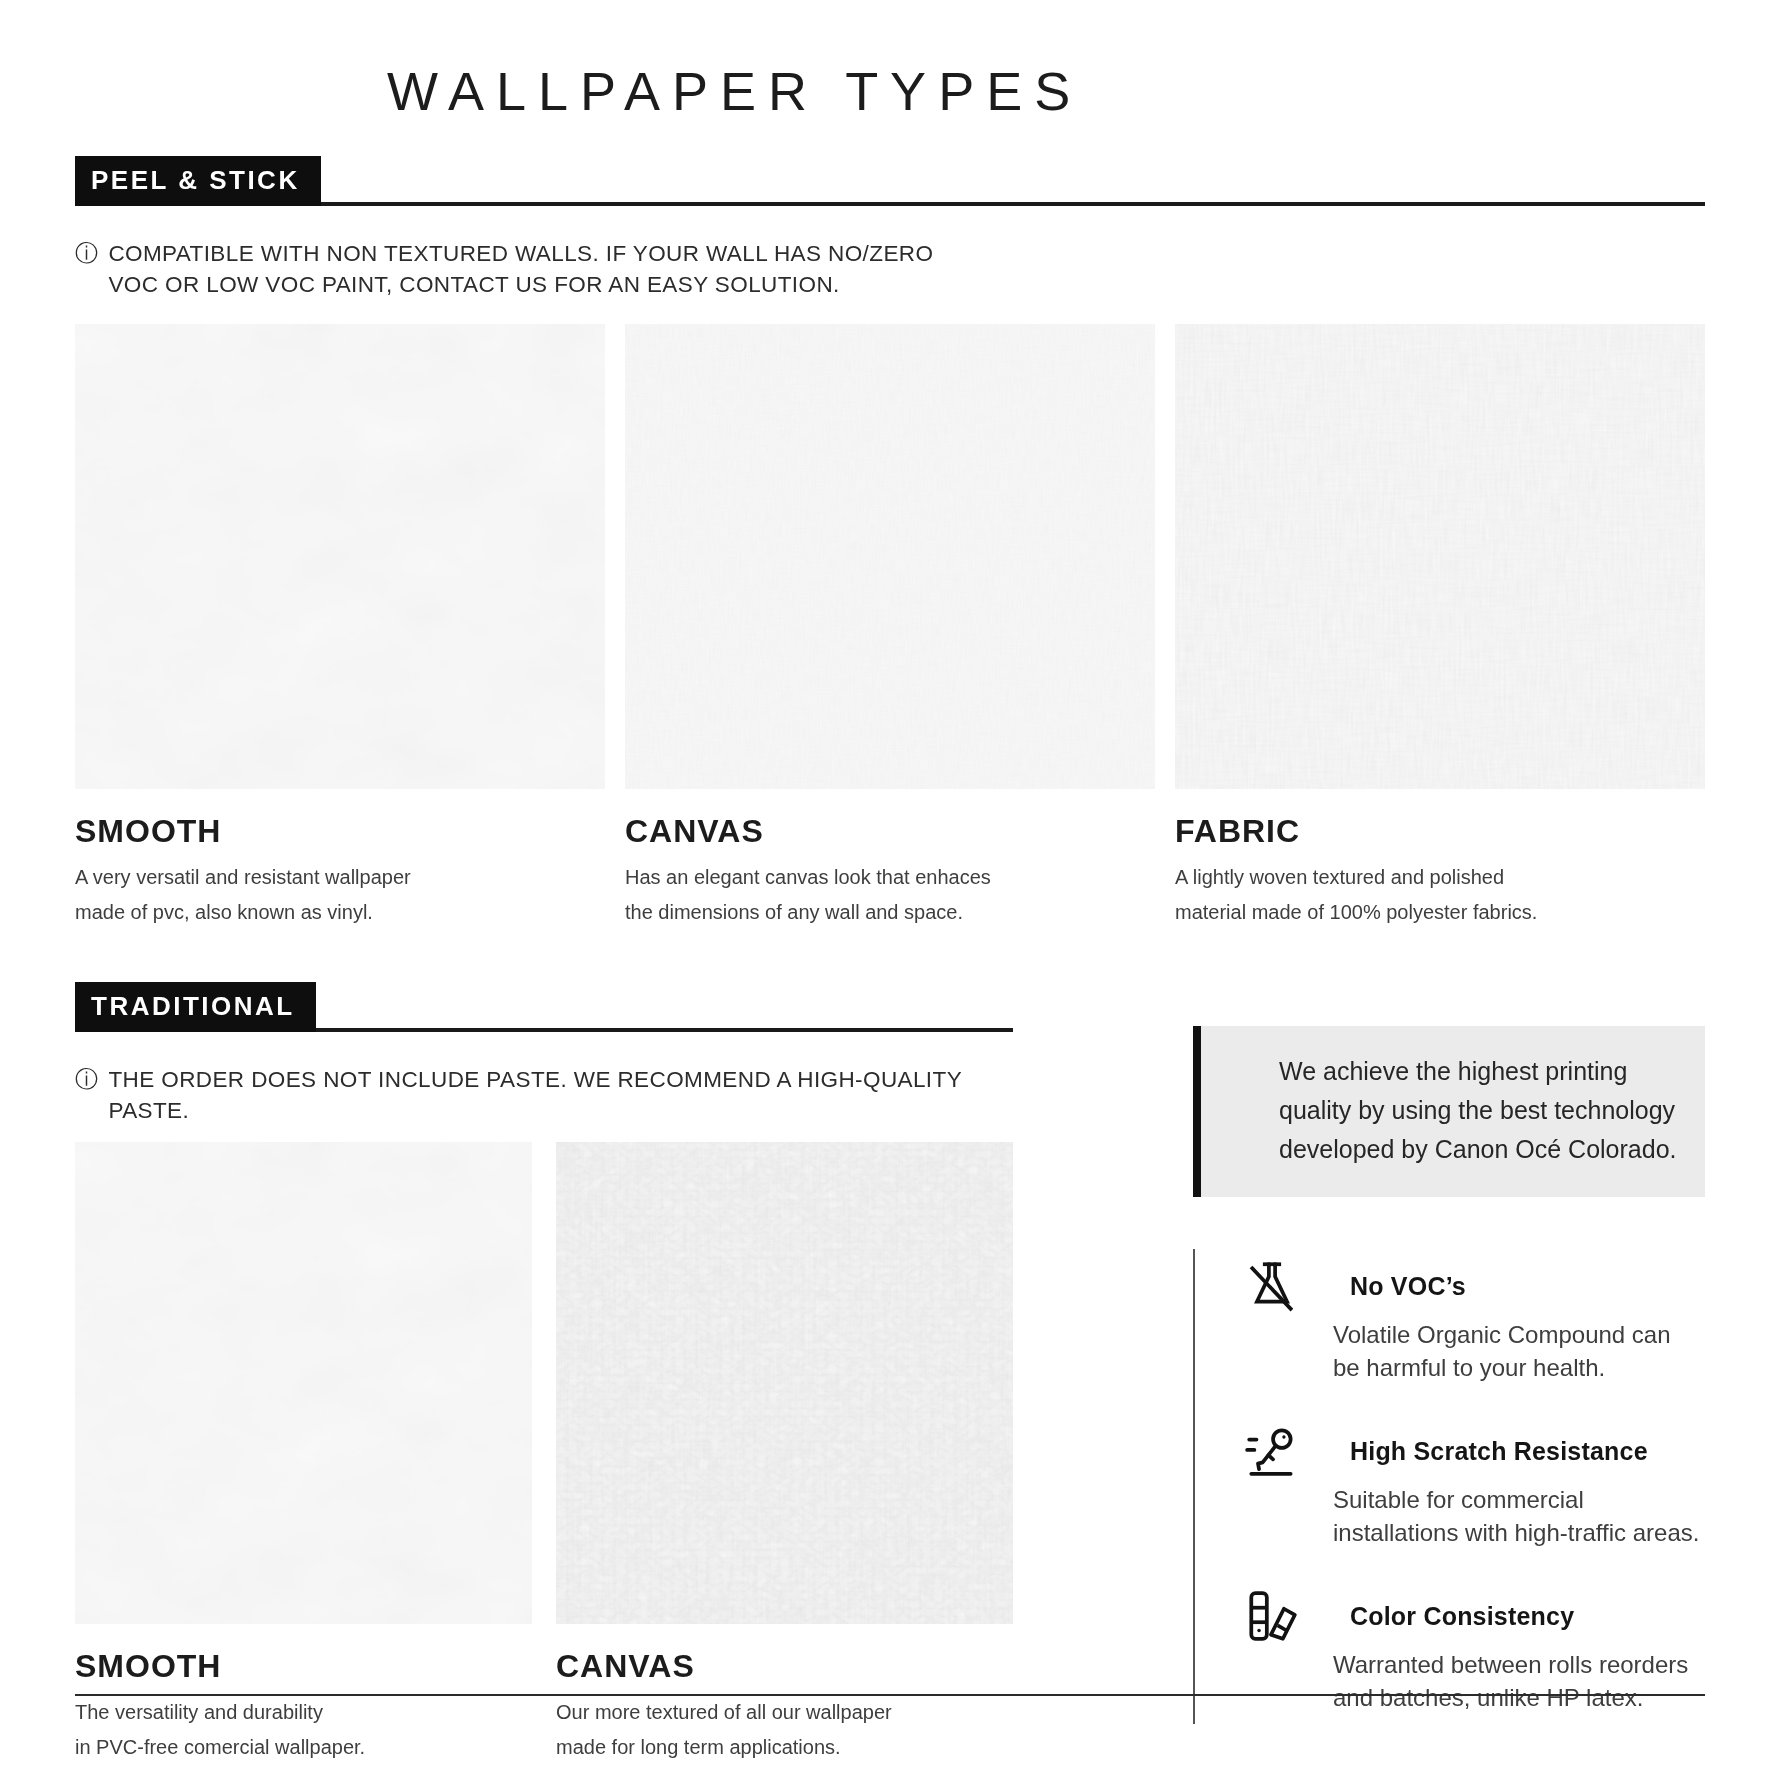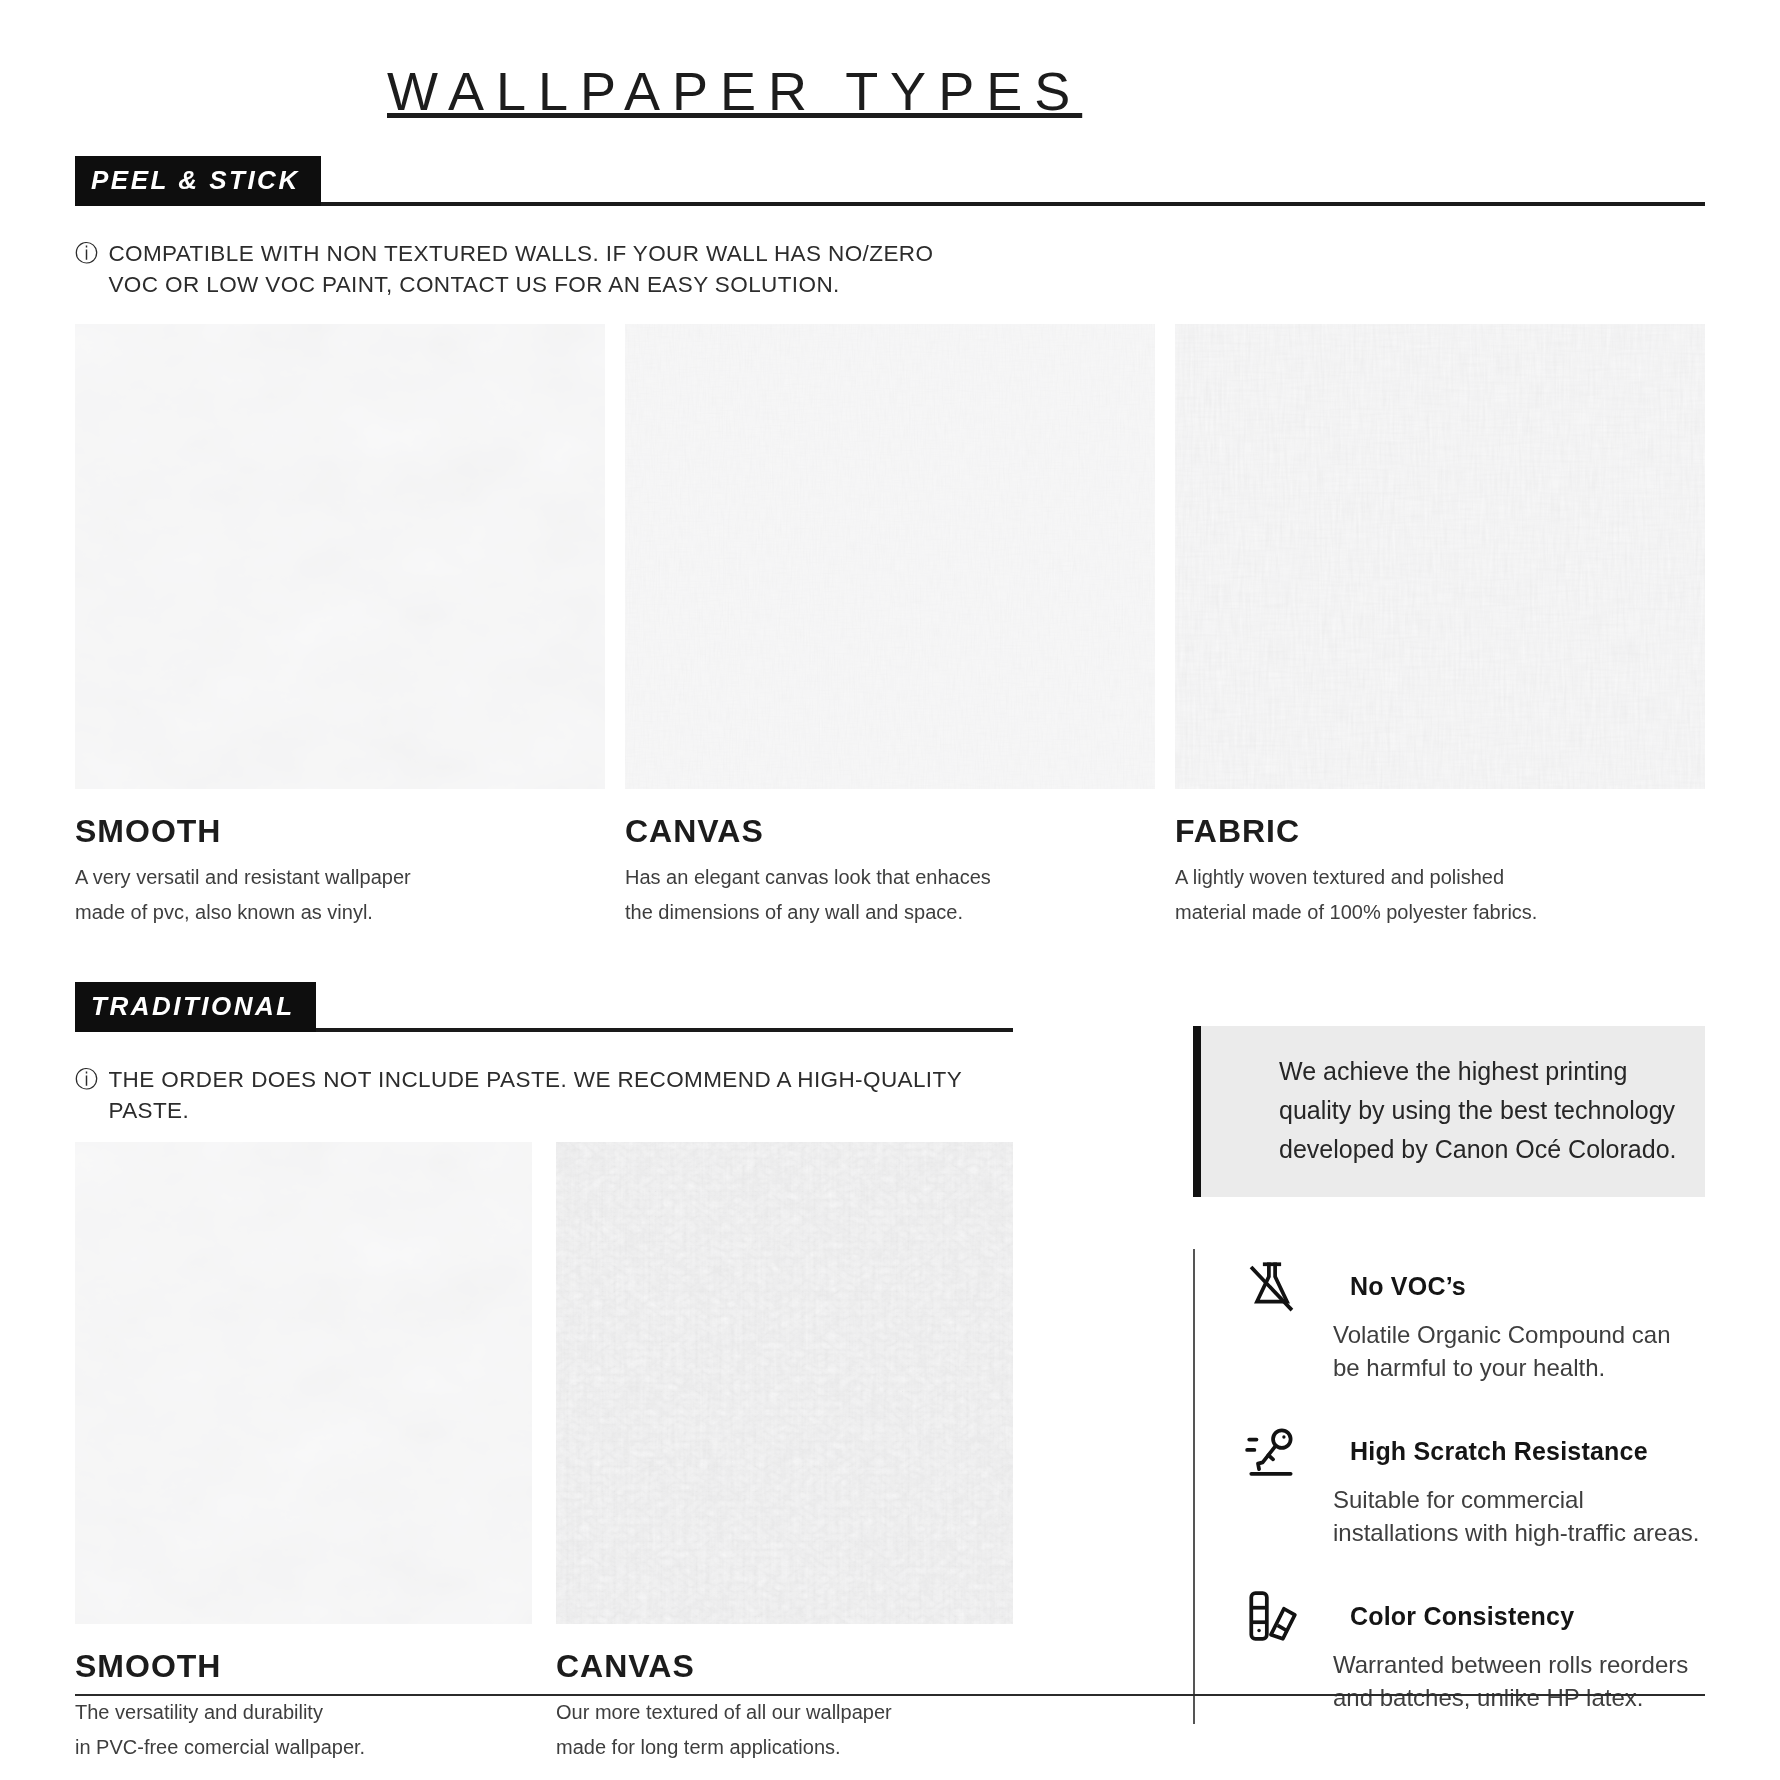--- a/index.html
+++ b/index.html
@@ -15,24 +15,23 @@
   }
   
   .page-title{
     margin:0 0 34px 0;
     padding-left:312px;
     font-size:54px;
     font-weight:300;
     letter-spacing:12px;
     color:#1c1c1c;
     white-space:nowrap;
-    text-decoration:underline;
-  }
-  
-  .section-header{display:flex;align-items:flex-end;font-style:italic;}
+  }
+  
+  .section-header{display:flex;align-items:flex-end;}
   .section-tag{
     background:#0e0e0e;color:#ffffff;
     font-size:26px;font-weight:600;letter-spacing:2.5px;
     padding:9px 21px 10px 16px;
     white-space:nowrap;
   }
   .section-rule{flex:1;height:4px;background:#1a1a1a;}
   
   .note{
     display:flex;align-items:flex-start;

